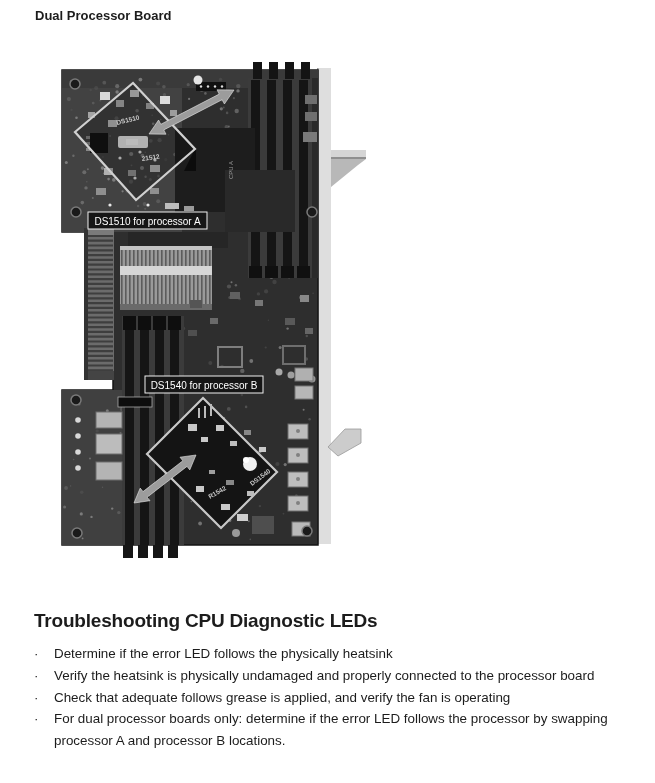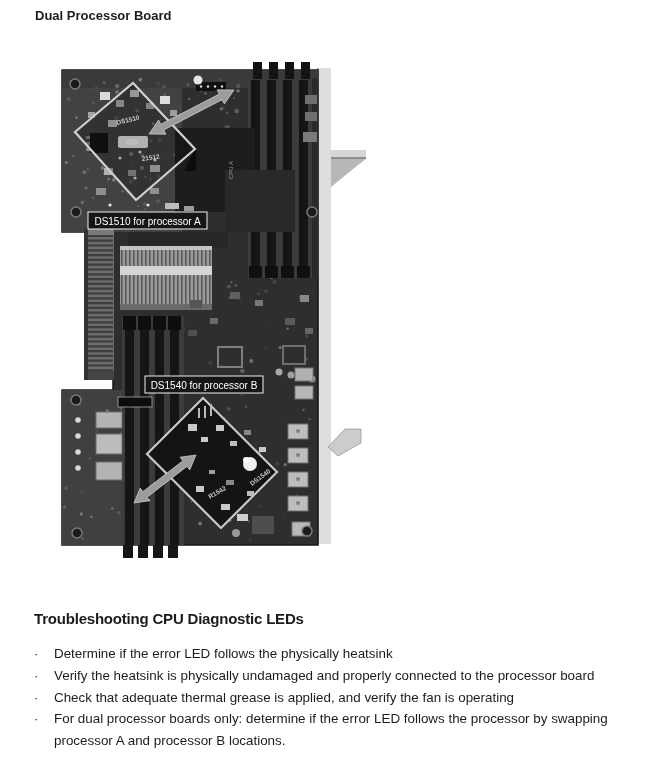--- a/index.html
+++ b/index.html
@@ -1,20 +1,20 @@
 <!DOCTYPE html>
 <html><head>
 <meta charset="utf-8">
 <style>
   html,body{margin:0;padding:0;background:#ffffff;}
   .page{position:relative;width:655px;height:783px;background:#ffffff;overflow:hidden;
         font-family:"Liberation Sans","DejaVu Sans",sans-serif;color:#1c1c1c;}
   .page-title{position:absolute;left:35px;top:8px;font-size:13px;font-weight:700;margin:0;letter-spacing:0;}
   .figure{position:absolute;left:0;top:55px;width:400px;height:515px;}
-  .section-heading{position:absolute;left:34px;top:610px;font-size:15px;font-weight:700;margin:0;letter-spacing:-0.2px;}
+  .section-heading{position:absolute;left:34px;top:610px;font-size:19px;font-weight:700;margin:0;letter-spacing:-0.2px;}
   .bullets{position:absolute;left:34px;top:643px;width:590px;margin:0;padding:0;list-style:none;}
   .bullets li{display:flex;font-size:13.4px;line-height:21.8px;color:#1c1c1c;}
   .bullets .b{width:20px;flex:0 0 20px;color:#1c1c1c;}
   .bullets .t{flex:1;}
   svg text{font-family:"Liberation Sans","DejaVu Sans",sans-serif;}
 </style>
 </head>
 <body>
 
 <div class="page">
@@ -435,21 +435,21 @@
     <li>
       <span class="b">·</span>
       <span class="t">Determine if the error LED follows the physically heatsink</span>
     </li>
     <li>
       <span class="b">·</span>
       <span class="t">Verify the heatsink is physically undamaged and properly connected to the processor board</span>
     </li>
     <li>
       <span class="b">·</span>
-      <span class="t">Check that adequate thermal grease is applied, and verify the fan is operating</span>
+      <span class="t">Check that adequate follows grease is applied, and verify the fan is operating</span>
     </li>
     <li>
       <span class="b">·</span>
       <span class="t">For dual processor boards only: determine if the error LED follows the processor by swapping processor A and processor B locations.</span>
     </li>
   </ul>
 
 </div>
 
 </body></html>

